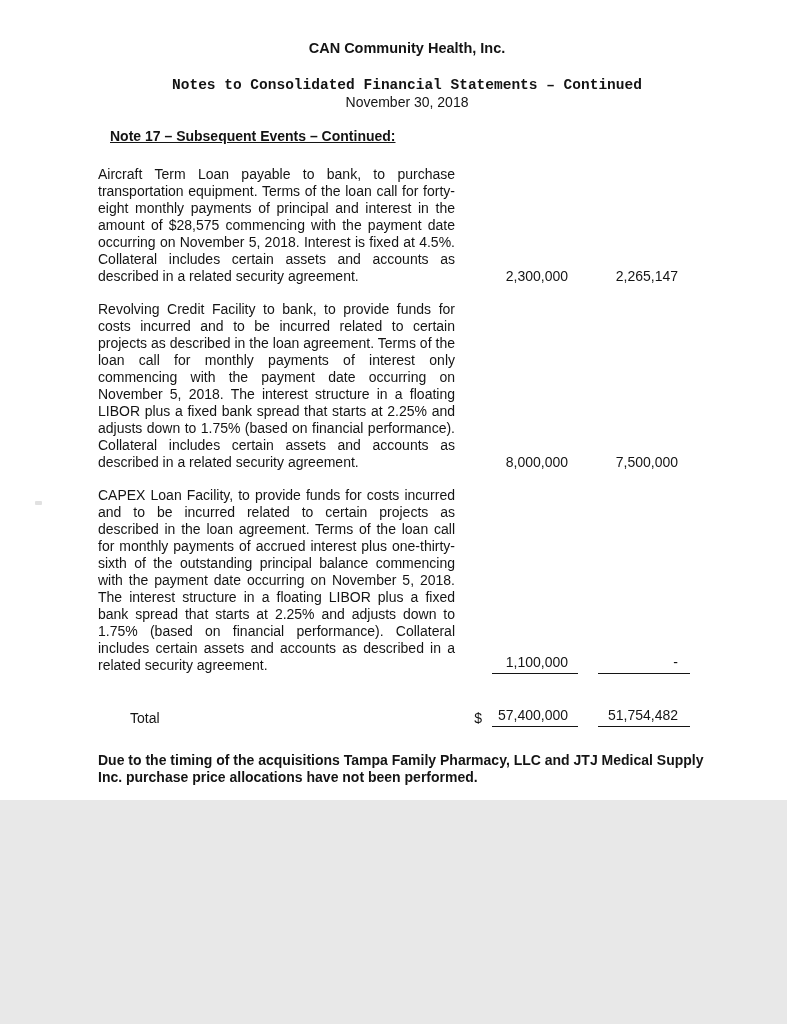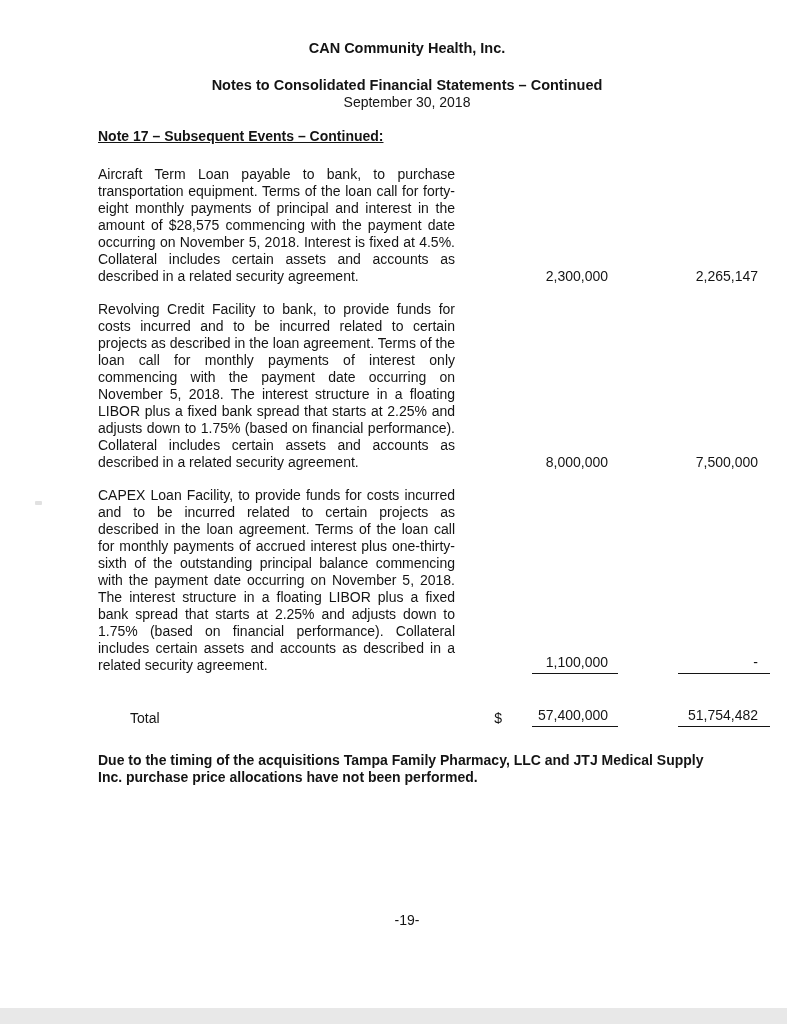--- a/index.html
+++ b/index.html
@@ -4,55 +4,56 @@
 <style>
   * { margin: 0; padding: 0; box-sizing: border-box; }
   html, body { background: #e8e8e8; }
   body {
     font-family: "Liberation Sans", sans-serif;
     color: #141414;
   }
   .page {
     position: relative;
     width: 787px;
-    height: 1008px;
+    height: 800px;
     background: #ffffff;
     padding: 40px 0 0 98px;
     overflow: hidden;
     font-size: 14px;
     line-height: 17px;
   }
   
   .header { width: 618px; text-align: center; }
   .company {
     font-weight: 700;
     font-size: 14.5px;
     margin-bottom: 20px;
   }
   .doc-title {
     font-weight: 700;
     font-size: 14.5px;
+    font-family: Liberation Mono, monospace;
   }
   .doc-date {
     font-size: 14px;
     margin-bottom: 17px;
   }
   .note-heading {
     font-weight: 700;
     text-decoration: underline;
     margin-bottom: 21px;
+    margin-left: 12px;
   }
   
   .loan-table { width: 592px; }
   .loan-row {
     display: grid;
     grid-template-columns: 357px 37px 86px 20px 92px;
     align-items: end;
     margin-bottom: 16px;
-    gap: 20px;
   }
   .loan-row.total-row { margin-top: -12px; margin-bottom: 0; }
   .desc {
     text-align: justify;
     text-justify: inter-word;
   }
   .dollar {
     text-align: right;
     padding-right: 10px;
     font-size: 14px;
@@ -94,21 +95,21 @@
   }
 </style>
 </head>
 <body>
 
 <div class="page">
 
   <div class="header">
     <div class="company">CAN Community Health, Inc.</div>
     <div class="doc-title">Notes to Consolidated Financial Statements – Continued</div>
-    <div class="doc-date">September 30, 2018</div>
+    <div class="doc-date">November 30, 2018</div>
   </div>
 
   <div class="note-heading">Note 17 – Subsequent Events – Continued:</div>
 
   <div class="loan-table">
 
     <div class="loan-row">
       <div class="desc">Aircraft Term Loan payable to bank, to purchase transportation equipment.  Terms of the loan call for forty-eight monthly payments of principal and interest in the amount of $28,575 commencing with the payment date occurring on November 5, 2018.  Interest is fixed at 4.5%.  Collateral includes certain assets and accounts as described in a related security agreement.</div>
       <div class="dollar"></div>
       <div class="val v1">2,300,000</div>

